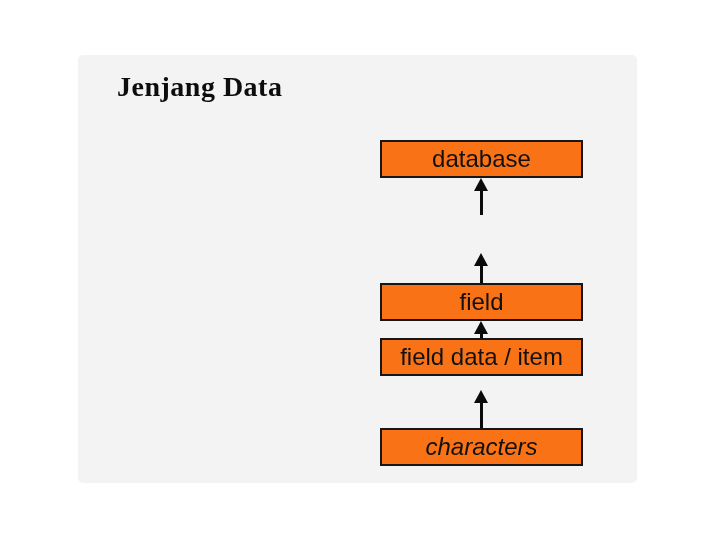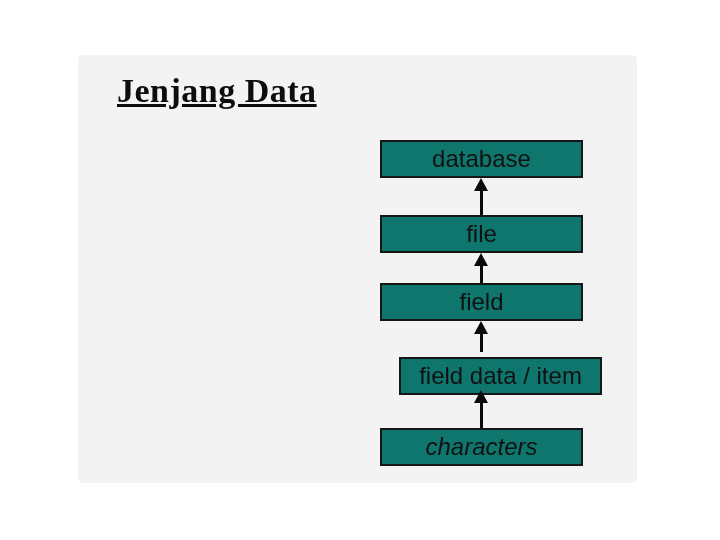--- a/index.html
+++ b/index.html
@@ -23,46 +23,45 @@
     background: #f3f3f3;
     border-radius: 5px;
   }
   .title {
     position: absolute;
     left: 39px;
     top: 17px;
     margin: 0;
     font-family: "Liberation Serif", serif;
     font-weight: bold;
-    font-size: 34px;
+    font-size: 28px;
     line-height: 1.1;
     color: #0d0d0d;
     letter-spacing: 0.5px;
     white-space: nowrap;
-    text-decoration: underline;
   }
   .box {
     position: absolute;
     left: 302px;
     width: 203px;
     height: 38px;
     box-sizing: border-box;
-    background: #0f766e;
+    background: #f97316;
     border: 2px solid #161616;
     display: flex;
     align-items: center;
     justify-content: center;
     font-size: 24px;
     color: #111111;
     white-space: nowrap;
   }
   .box-database   { top:  85px; }
   .box-file       { top: 160px; }
   .box-record     { top: 228px; }
-  .box-field      { top: 302px; margin-left: 19px; }
+  .box-field      { top: 283px; }
   .box-characters { top: 373px; font-style: italic; }
   .arrow {
     position: absolute;
     left: 395px;
     width: 16px;
     display: flex;
     flex-direction: column;
     align-items: center;
   }
   .arrow-1 { top: 123px; height: 37px; }
@@ -89,21 +88,20 @@
 
   <h1 class="title">Jenjang Data</h1>
 
   <div class="box box-database">database</div>
 
   <div class="arrow arrow-1">
     <div class="head"></div>
     <div class="stem"></div>
   </div>
 
-  <div class="box box-file">file</div>
 
   <div class="arrow arrow-2">
     <div class="head"></div>
     <div class="stem"></div>
   </div>
 
   <div class="box box-record">field</div>
 
   <div class="arrow arrow-3">
     <div class="head"></div>

